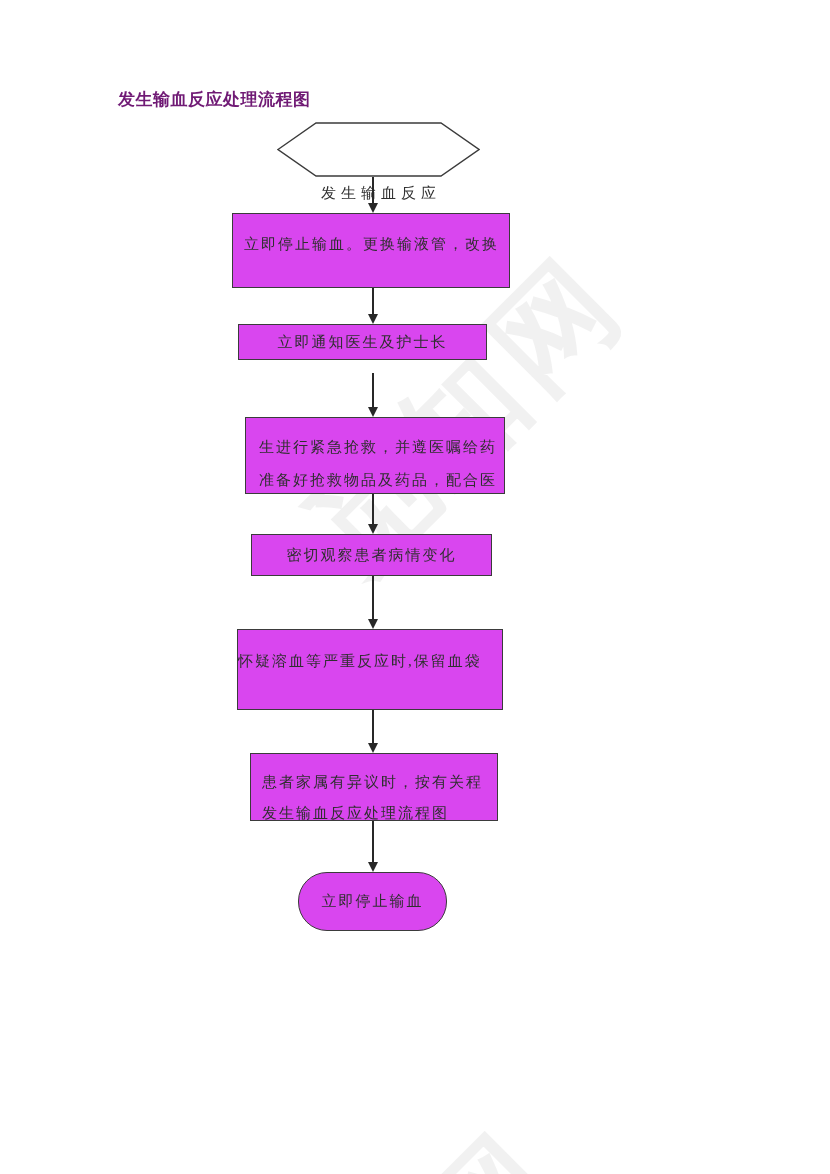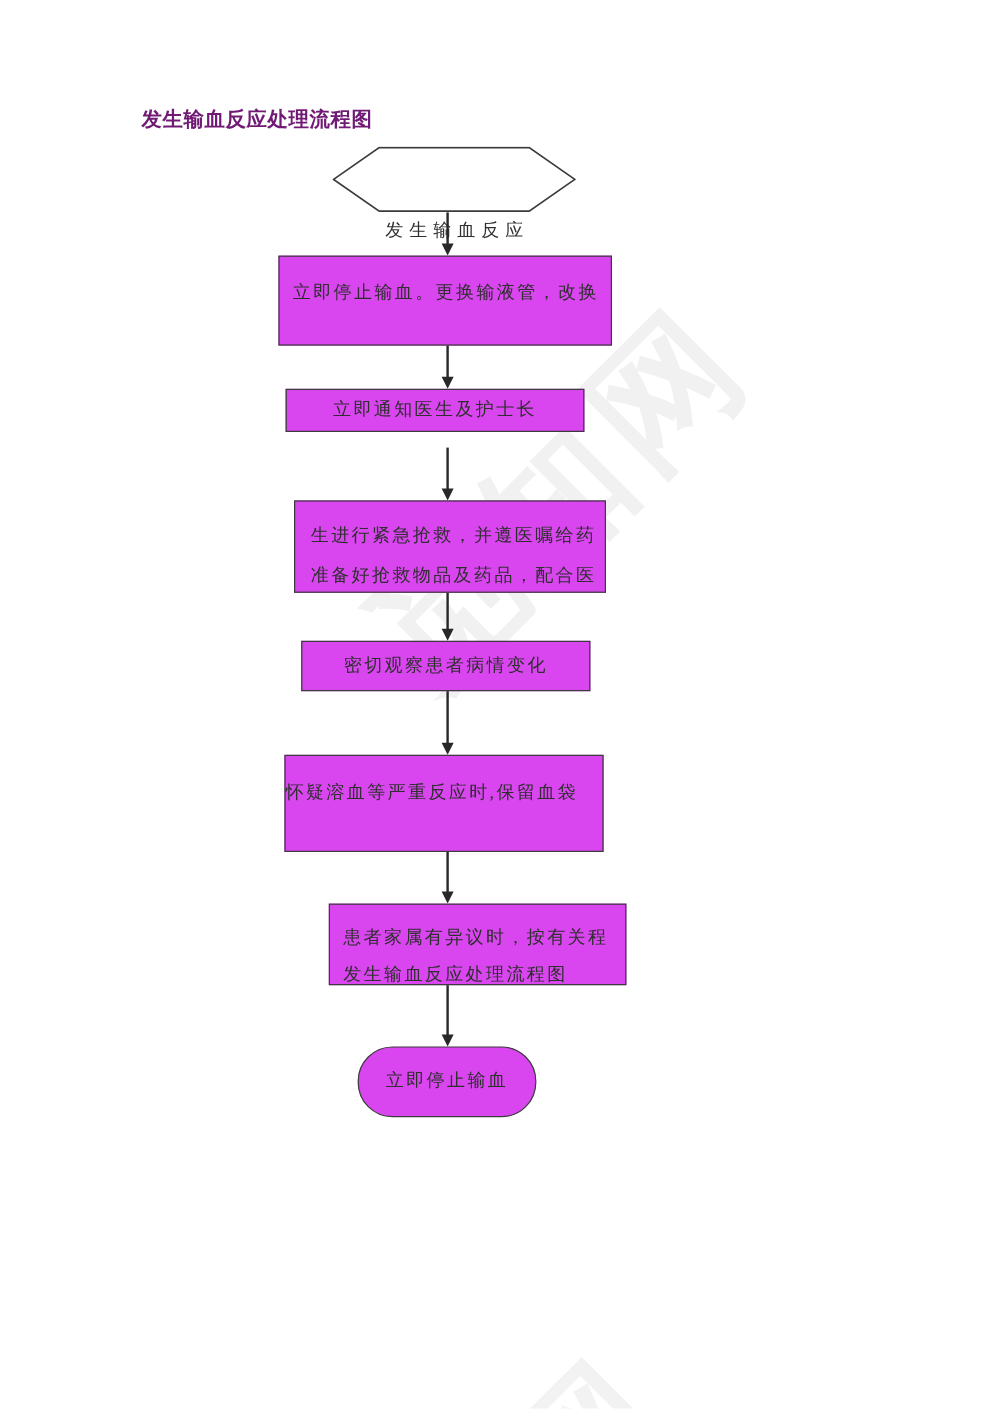--- a/index.html
+++ b/index.html
@@ -68,21 +68,21 @@
 
   
   .box-stop    { left: 232px; top: 213px; width: 278px; height: 75px; padding: 14px 0 0 11px; }
   .box-stop    .line { line-height: 33px; }
   .box-notify  { left: 238px; top: 324px; width: 249px; height: 36px; }
   .box-prepare { left: 245px; top: 417px; width: 260px; height: 77px; padding: 13px 0 0 13px; }
   .box-prepare .line { line-height: 33px; }
   .box-observe { left: 251px; top: 534px; width: 241px; height: 42px; justify-content: center; }
   .box-suspect { left: 237px; top: 629px; width: 266px; height: 81px; padding-top: 13px; text-align: left; }
   .box-suspect .line { line-height: 36px; }
-  .box-family  { left: 250px; top: 753px; width: 248px; height: 68px; padding: 13px 0 0 11px; margin-left: 24px; }
+  .box-family  { left: 250px; top: 753px; width: 248px; height: 68px; padding: 13px 0 0 11px; }
   .box-family  .line { line-height: 31px; }
 
   
   .stadium {
     left: 298px; top: 872px; width: 149px; height: 59px;
     border: 1.4px solid #3b3b3b; border-radius: 29px;
     display: flex; align-items: center; justify-content: center;
     letter-spacing: 2px;
   }
 

